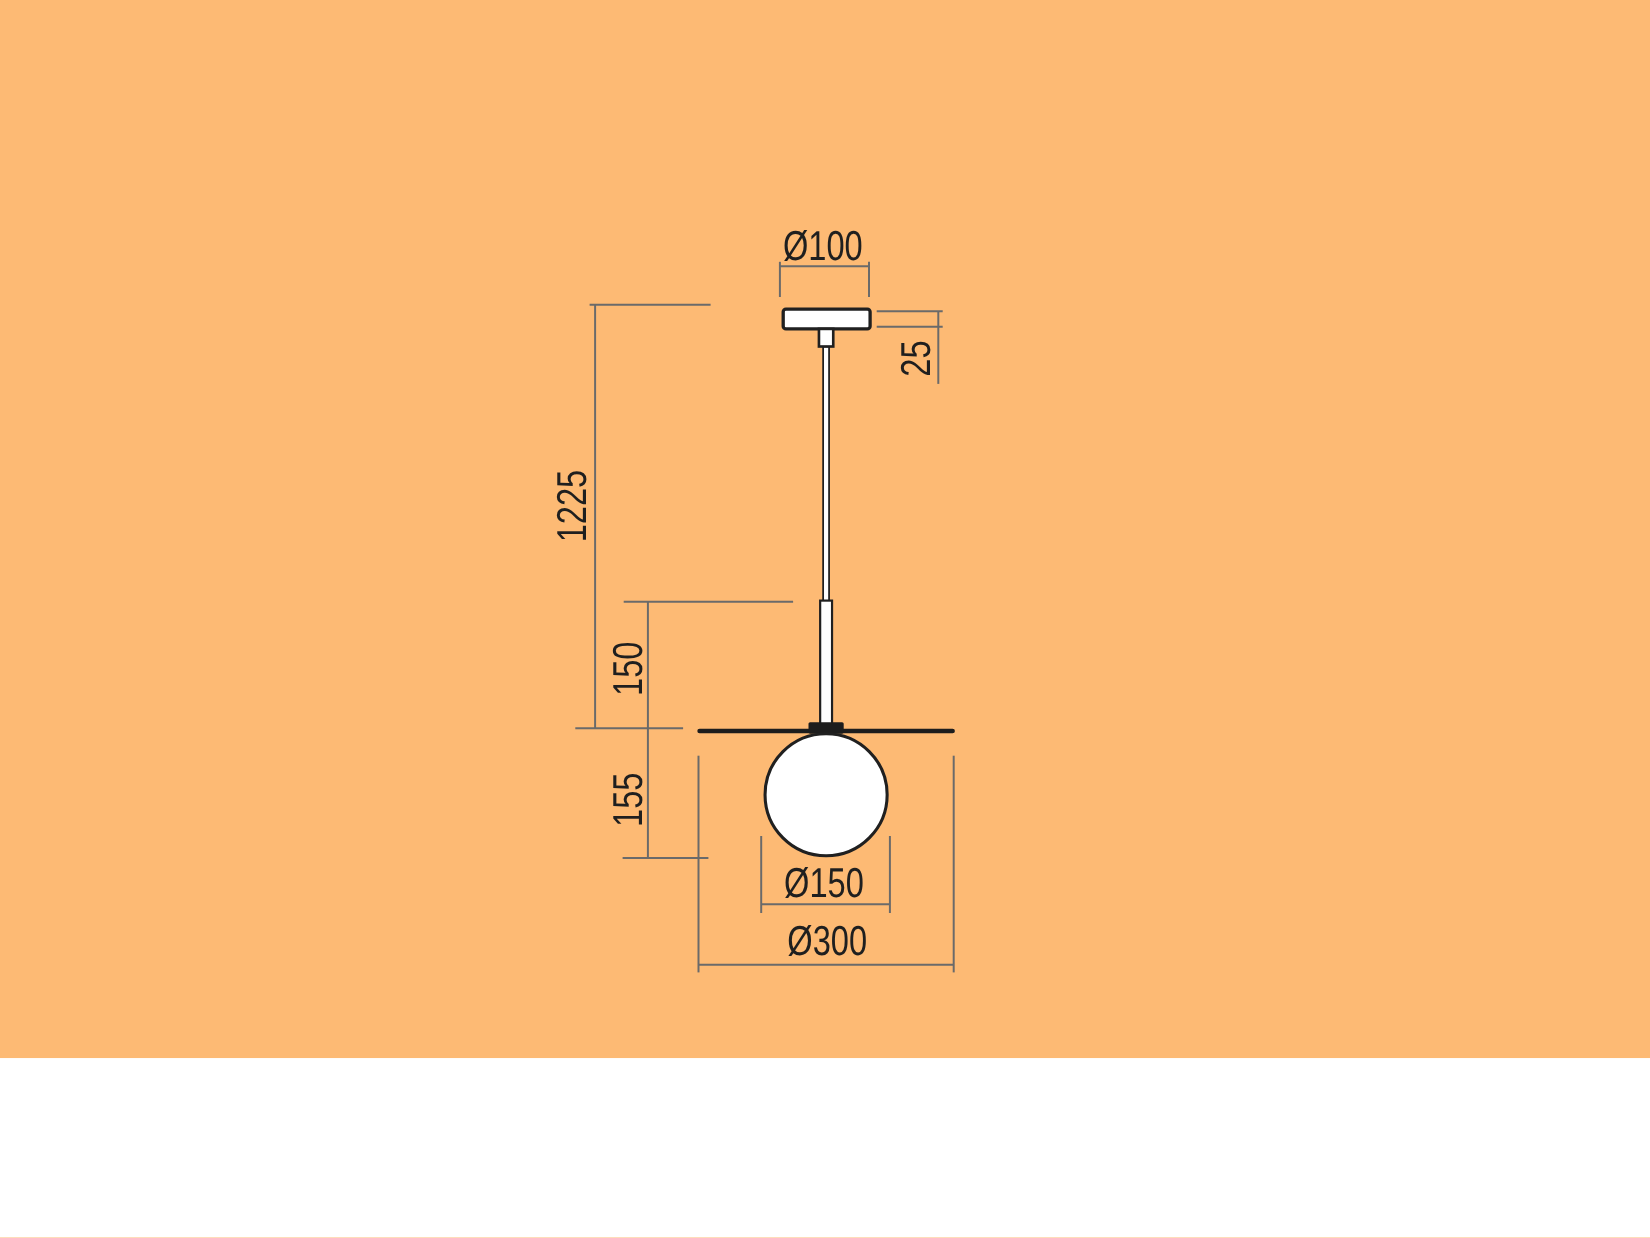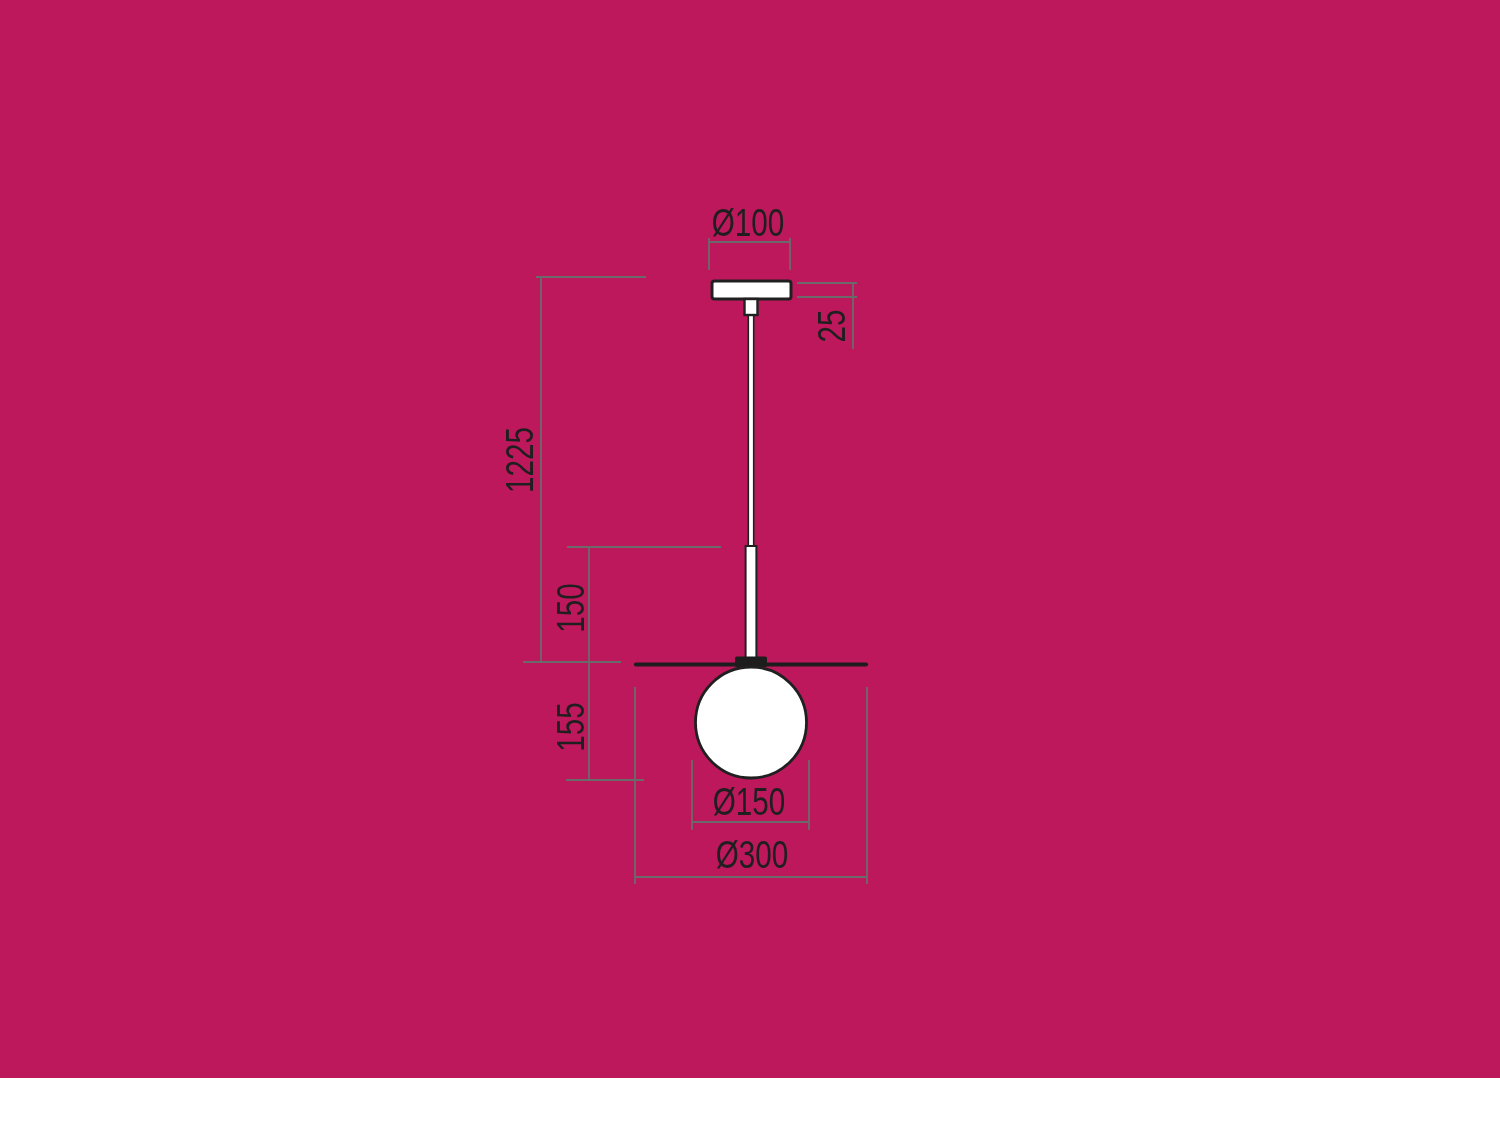--- a/index.html
+++ b/index.html
@@ -1,20 +1,20 @@
 <!DOCTYPE html>
 <html><head>
 <meta charset="utf-8">
 <style>
   html, body { margin: 0; padding: 0; }
   .stage {
     position: relative;
     width: 1500px;
-    height: 1078px;
-    background: #be185d;
+    height: 962px;
+    background: #fdba74;
     overflow: hidden;
   }
   svg { display: block; }
   .dimline {
     stroke: #6a6a6a;
     stroke-width: 1.8;
     fill: none;
   }
   .outline {
     stroke: #202020;

